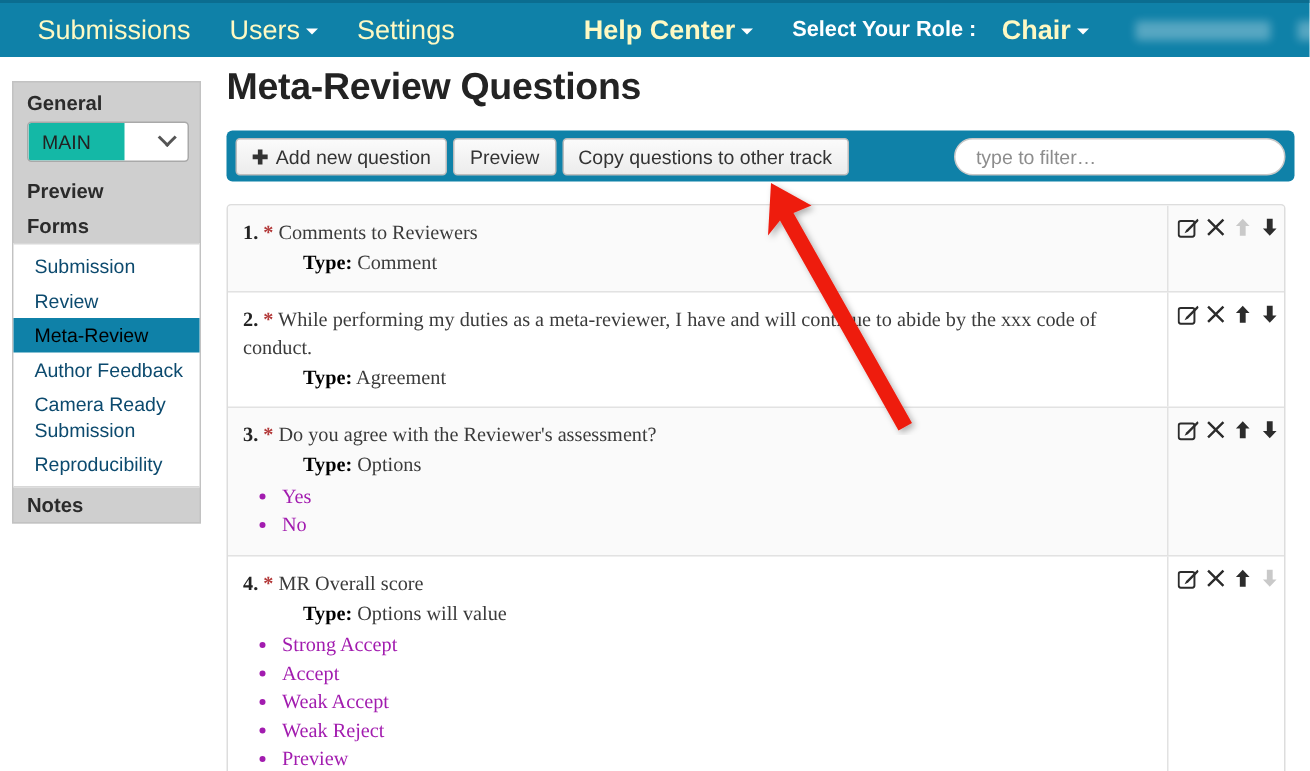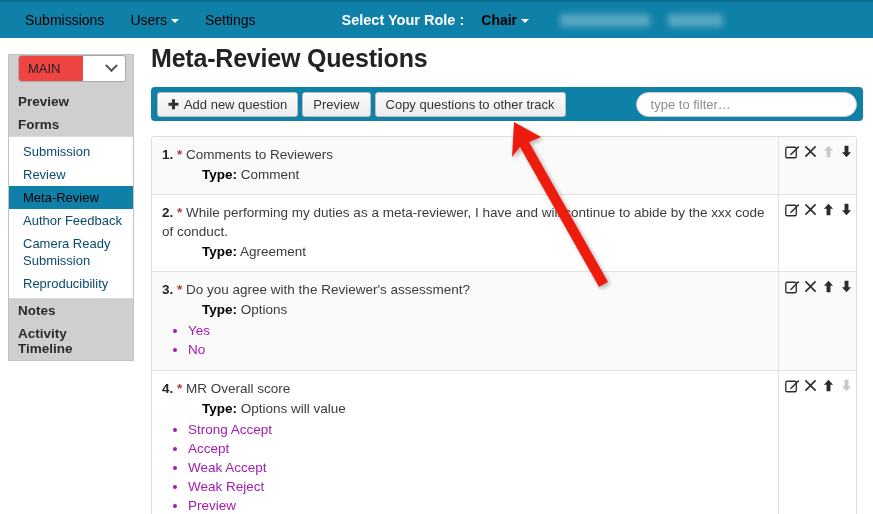--- a/index.html
+++ b/index.html
@@ -14,22 +14,22 @@
   
   #topnav {
     position: absolute; left: 0; top: 0;
     width: 873px; height: 38px;
     background: #0f81a8;
     border-top: 2px solid #0b6d90;
     display: flex; align-items: center;
     white-space: nowrap;
   }
   .nav-item {
-    color: #000000;
-    font-size: 14px;
+    color: #fef9c3;
+    font-size: 18px;
     padding: 0 13px;
     line-height: 36px;
     text-decoration: none;
     cursor: pointer;
     display: inline-block;
   }
   .nav-item.bold { font-weight: bold; }
   .nav-left { display: flex; align-items: center; margin-left: 12px; }
   .nav-right { display: flex; align-items: center; margin-left: 60px; }
   .caret-dn {
@@ -71,21 +71,21 @@
     position: relative;
     width: 108px; height: 27px;
     background: #ffffff;
     border: 1px solid #a9a9a9;
     border-radius: 3px;
     display: flex; align-items: center;
     cursor: pointer;
     overflow: hidden;
   }
   .sb-select .hl {
-    background: #ef4444;
+    background: #14b8a6;
     color: #222;
     font-size: 13px;
     padding: 4px 9px;
     height: 100%;
     display: flex; align-items: center;
     min-width: 64px;
   }
   .sb-select .chev {
     margin-left: auto; margin-right: 9px;
     width: 9px; height: 9px;
@@ -183,20 +183,21 @@
     overflow: hidden;
   }
   .qrow { display: flex; border-bottom: 1px solid #e2e2e2; }
   .qrow:last-child { border-bottom: none; }
   .qrow.alt { background: #fafafa; }
   .qbody {
     flex: 1;
     padding: 8px 10px 10px 10px;
     border-right: 1px solid #e2e2e2;
     min-width: 0;
+    font-family: Liberation Serif, serif;
   }
   .qtitle {
     font-size: 13.5px;
     color: #3b3b3b;
     line-height: 19px;
   }
   .qnum { font-weight: bold; color: #232323; }
   .qreq { color: #b33a3a; font-weight: bold; }
   .qtype {
     font-size: 13.5px;
@@ -245,48 +246,51 @@
 
 <div id="topnav">
   <div class="nav-left">
     <span class="nav-item">Submissions</span>
     <span class="nav-item">
       <span>Users</span><i class="caret-dn"></i>
     </span>
     <span class="nav-item">Settings</span>
   </div>
   <div class="nav-right">
+    <span class="nav-item bold">
+      <span>Help Center</span><i class="caret-dn"></i>
+    </span>
     <span class="role-label">Select Your Role :</span>
     <span class="nav-item bold">
       <span>Chair</span><i class="caret-dn"></i>
     </span>
     <span class="redact r1"></span>
     <span class="redact r2"></span>
   </div>
 </div>
 
 <div id="sidebar">
+  <div class="sb-head">General</div>
   <div class="sb-selectwrap">
     <div class="sb-select">
       <span class="hl">MAIN</span>
       <span class="chev"></span>
     </div>
   </div>
   <div class="sb-section">Preview</div>
   <div class="sb-section">Forms</div>
   <div class="sb-sublist">
     <a class="sb-link">Submission</a>
     <a class="sb-link">Review</a>
     <a class="sb-link active">Meta-Review</a>
     <a class="sb-link">Author Feedback</a>
     <a class="sb-link">Camera Ready Submission</a>
     <a class="sb-link">Reproducibility</a>
   </div>
   <div class="sb-section">Notes</div>
-  <div class="sb-section">Activity Timeline</div>
 </div>
 
 <div id="main">
   <h1 id="page-title">Meta-Review Questions</h1>
 
   <div id="toolbar">
     <button class="tb-btn">
       <span class="plus-icon">✚</span>
       <span>Add new question</span>
     </button>

